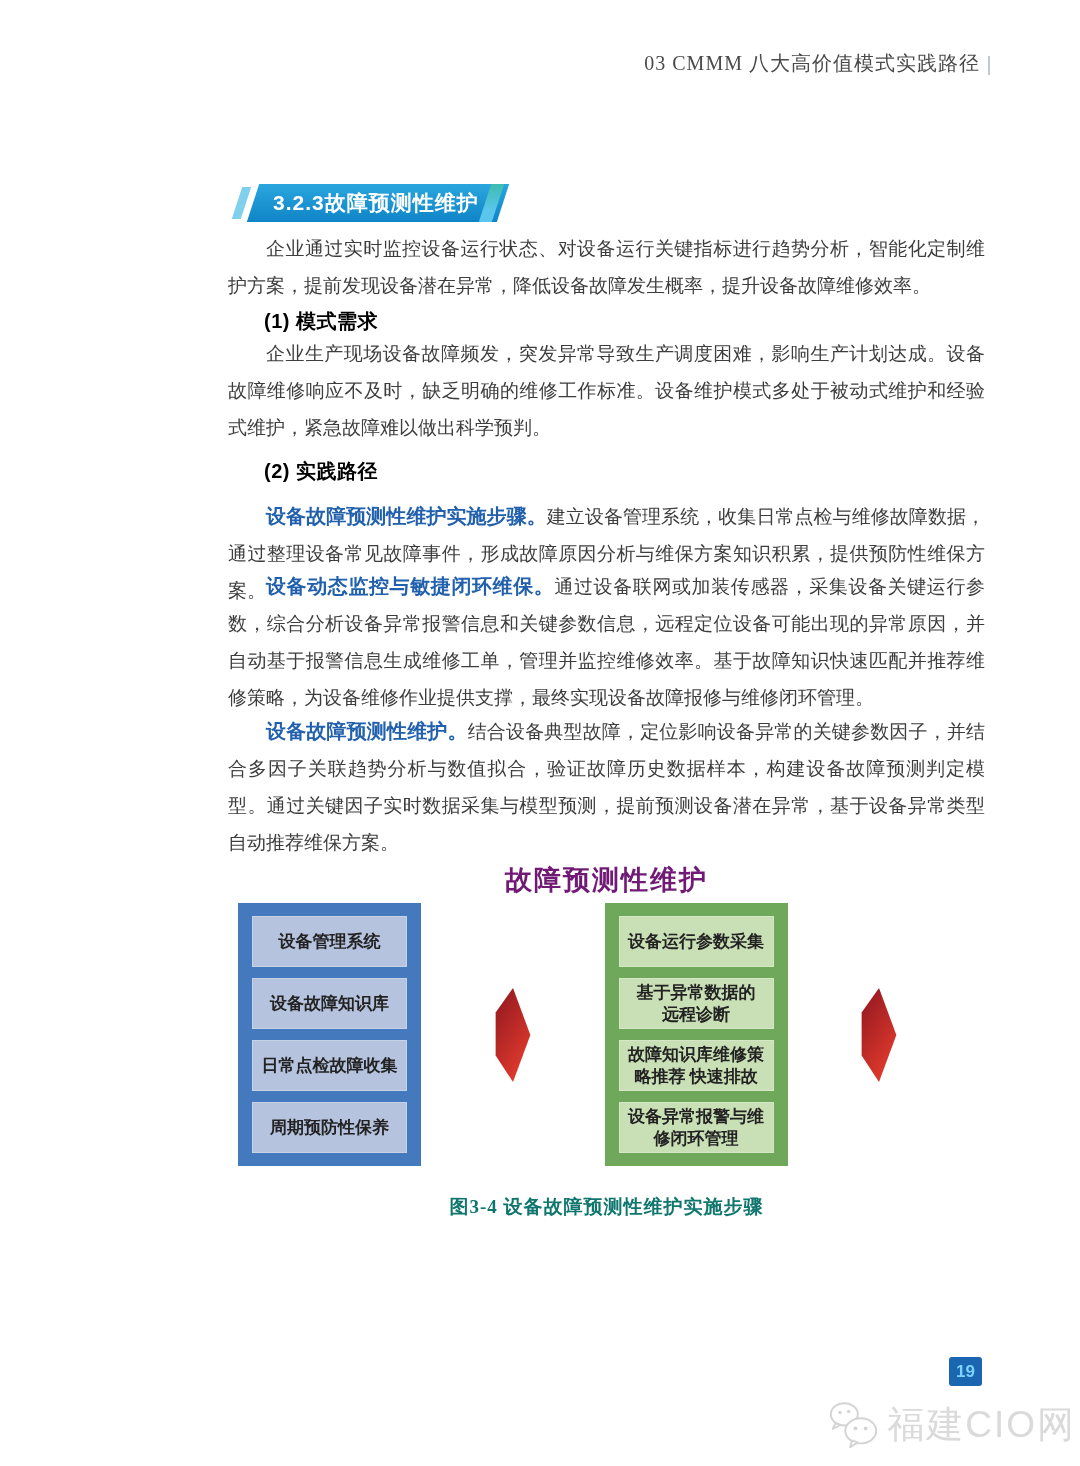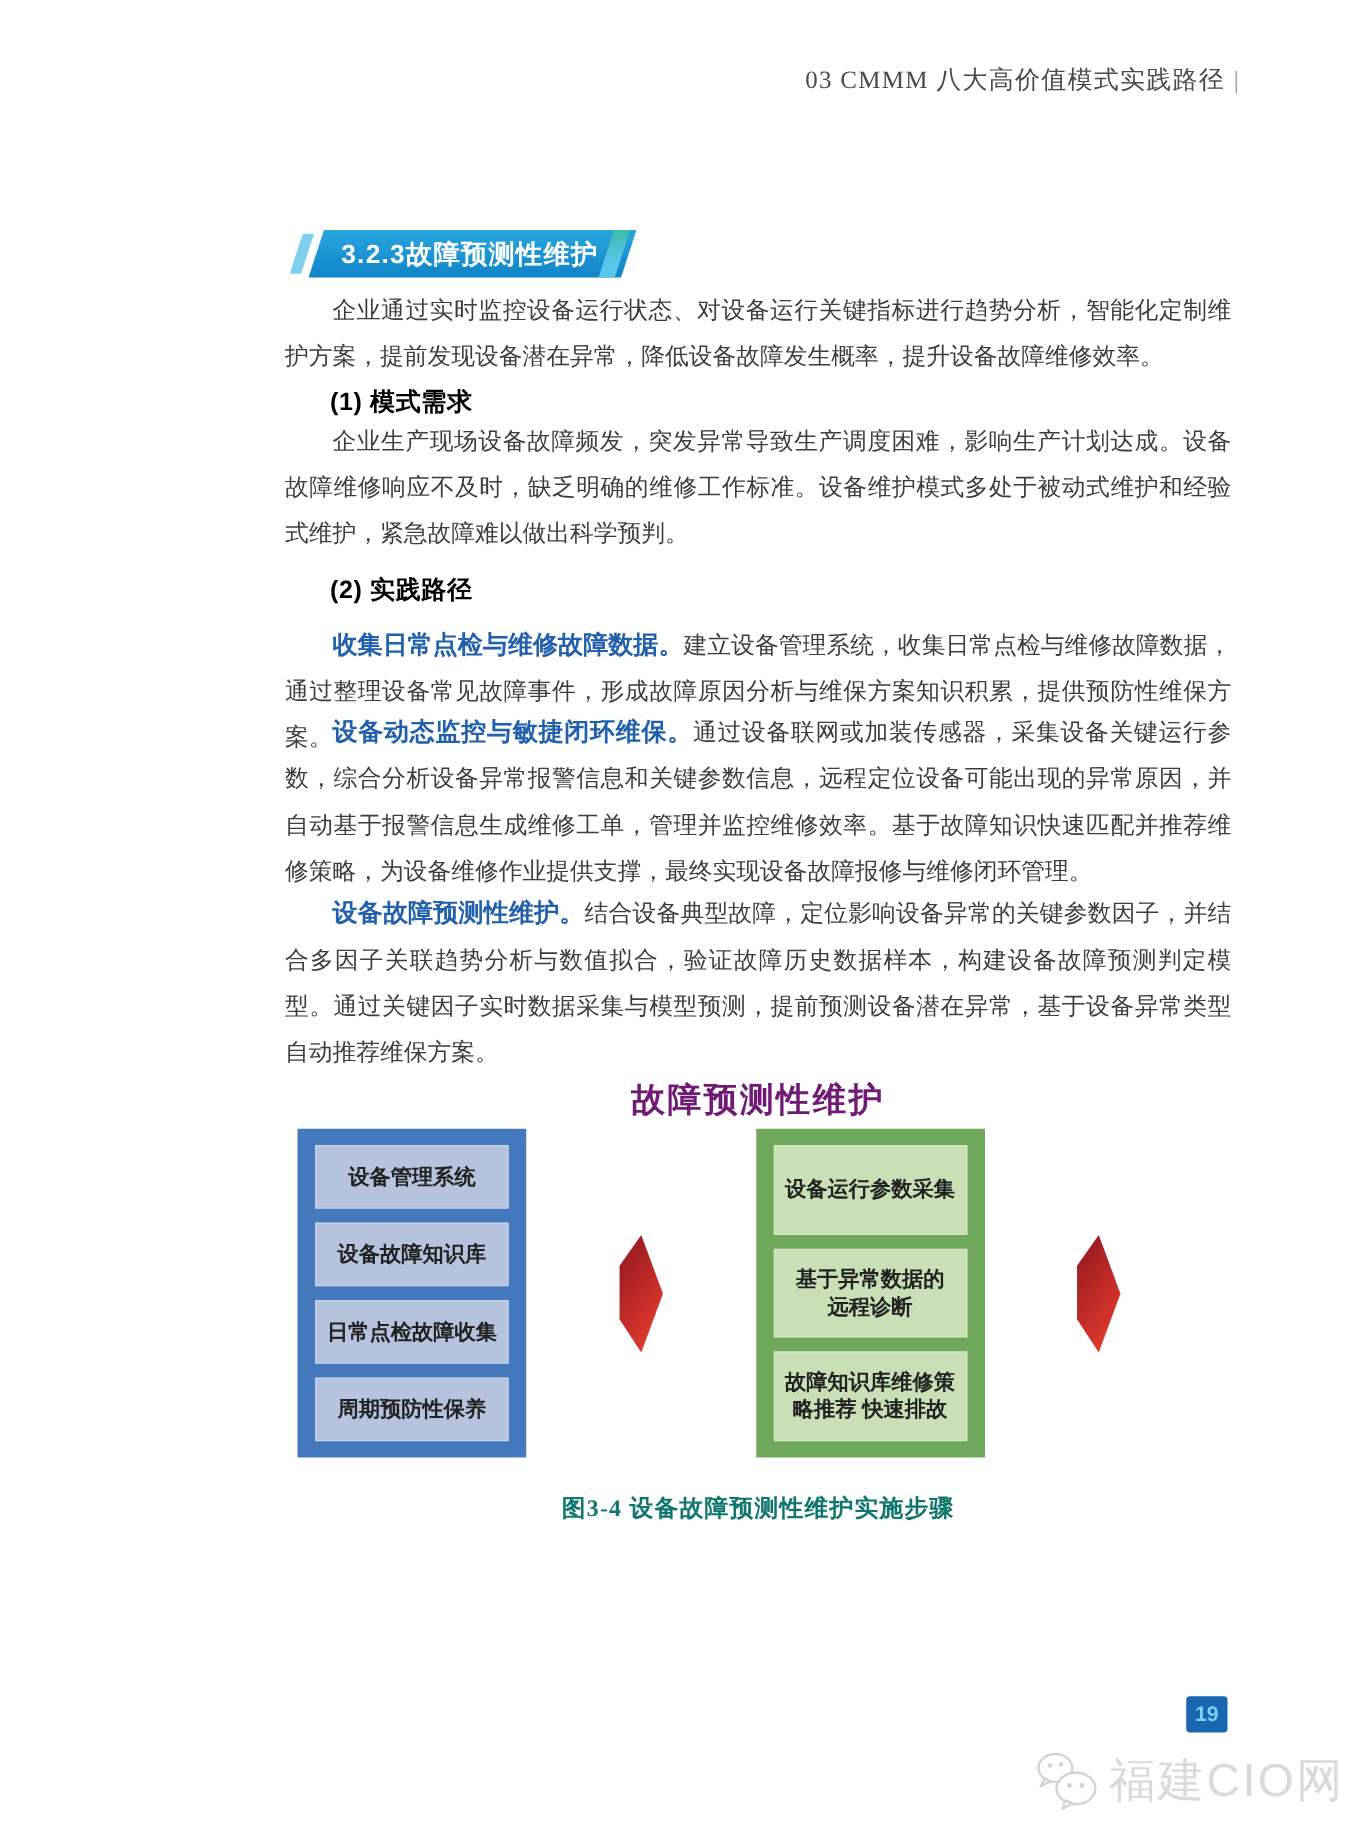--- a/index.html
+++ b/index.html
@@ -79,21 +79,21 @@
   <div class="badge-sliver-r"></div>
 </div>
 
 <p class="tb indent" style="top:230px;">企业通过实时监控设备运行状态、对设备运行关键指标进行趋势分析，智能化定制维护方案，提前发现设备潜在异常，降低设备故障发生概率，提升设备故障维修效率。</p>
 
 <h3 class="h-blue" style="top:308px;">(1) 模式需求</h3>
 <p class="tb indent" style="top:335px;">企业生产现场设备故障频发，突发异常导致生产调度困难，影响生产计划达成。设备故障维修响应不及时，缺乏明确的维修工作标准。设备维护模式多处于被动式维护和经验式维护，紧急故障难以做出科学预判。</p>
 
 <h3 class="h-blue" style="top:458px;">(2) 实践路径</h3>
 
-<p class="tb indent" style="top:498px;"><span class="lead">收集日常点检与维修故障数据。</span><span>建立设备管理系统，收集日常点检与维修故障数据，通过整理设备常见故障事件，形成故障原因分析与维保方案知识积累，提供预防性维保方案。</span></p>
+<p class="tb indent" style="top:498px;"><span class="lead">设备故障预测性维护实施步骤。</span><span>建立设备管理系统，收集日常点检与维修故障数据，通过整理设备常见故障事件，形成故障原因分析与维保方案知识积累，提供预防性维保方案。</span></p>
 
 <p class="tb indent" style="top:568px;"><span class="lead">设备动态监控与敏捷闭环维保。</span><span>通过设备联网或加装传感器，采集设备关键运行参数，综合分析设备异常报警信息和关键参数信息，远程定位设备可能出现的异常原因，并自动基于报警信息生成维修工单，管理并监控维修效率。基于故障知识快速匹配并推荐维修策略，为设备维修作业提供支撑，最终实现设备故障报修与维修闭环管理。</span></p>
 
 <p class="tb indent" style="top:713px;"><span class="lead">设备故障预测性维护。</span><span>结合设备典型故障，定位影响设备异常的关键参数因子，并结合多因子关联趋势分析与数值拟合，验证故障历史数据样本，构建设备故障预测判定模型。通过关键因子实时数据采集与模型预测，提前预测设备潜在异常，基于设备异常类型自动推荐维保方案。</span></p>
 
 <h2 class="fig-title">故障预测性维护</h2>
 
 <div class="diagram">
   <div class="fx-col" style="background: rgb(69, 121, 190);">
     <div class="fx-box" style="background: rgb(182, 195, 222);">设备管理系统</div>
@@ -105,26 +105,28 @@
     <svg width="36" height="94" viewBox="0 0 34 92">
       <defs>
         <linearGradient id="ag1" x1="0" y1="0" x2="0.55" y2="1">
           <stop offset="0" class="arrow-stop-a" stop-color="#8E1620"></stop>
             <stop offset="1" class="arrow-stop-b" stop-color="#E03A2C"></stop>
         </linearGradient>
       </defs>
       <polygon points="17,0 0,24 0,66 17,92 34,46" fill="url(#ag1)"></polygon>
     </svg>
   </div>
-  <div class="fx-col" style="background: rgb(111, 167, 91);">
+  <div class="fx-col" style="background: rgb(111, 167, 91); font-family: Liberation Serif, serif;">
     <div class="fx-box" style="background: rgb(201, 223, 181);">设备运行参数采集</div>
     <div class="fx-box" style="background: rgb(201, 223, 181);">基于异常数据的
 远程诊断</div>
     <div class="fx-box" style="background: rgb(201, 223, 181);">故障知识库维修策
 略推荐  快速排故</div>
+    <div class="fx-box" style="background: rgb(201, 223, 181);">设备异常报警与维
+修闭环管理</div>
   </div>
   <div class="arrow-cell">
     <svg width="36" height="94" viewBox="0 0 34 92">
       <defs>
         <linearGradient id="ag2" x1="0" y1="0" x2="0.55" y2="1">
           <stop offset="0" class="arrow-stop-a" stop-color="#8E1620"></stop>
             <stop offset="1" class="arrow-stop-b" stop-color="#E03A2C"></stop>
         </linearGradient>
       </defs>
       <polygon points="17,0 0,24 0,66 17,92 34,46" fill="url(#ag2)"></polygon>

